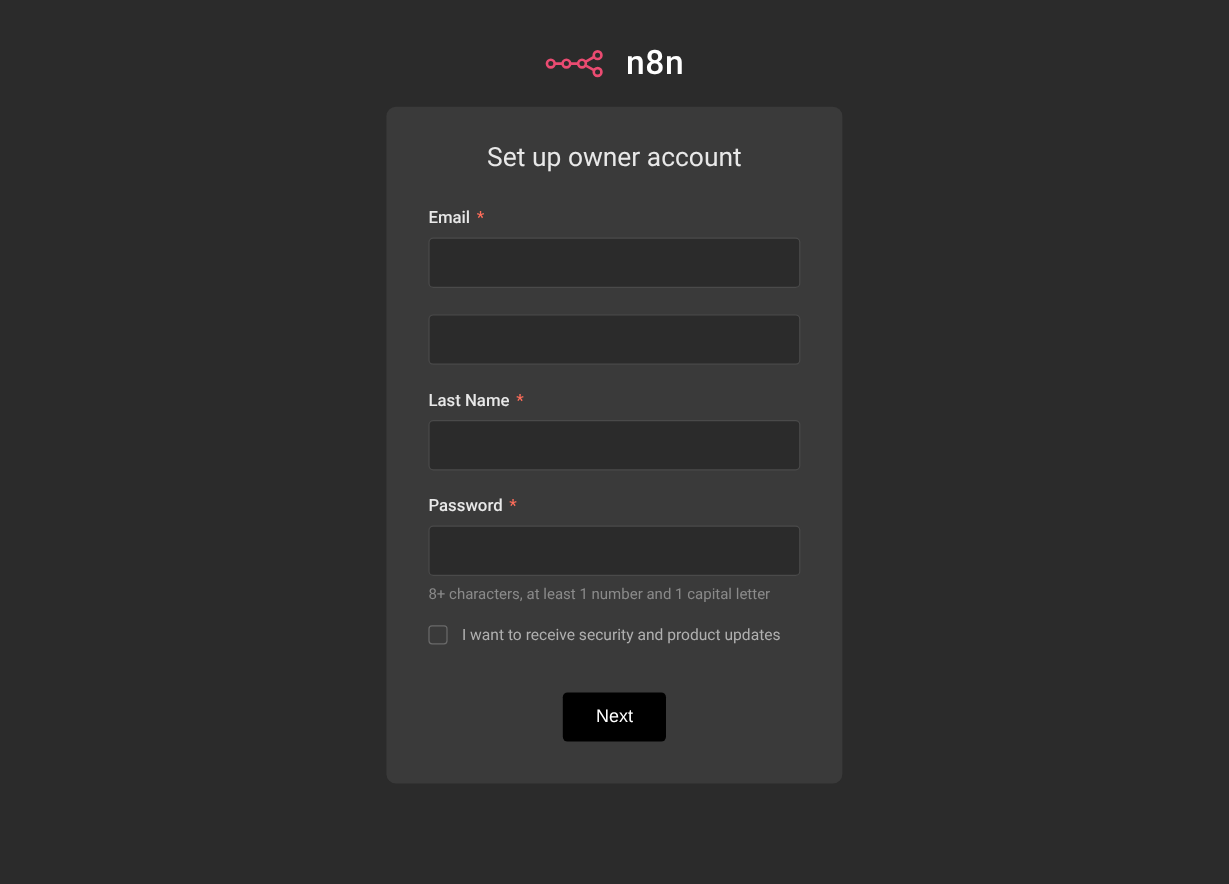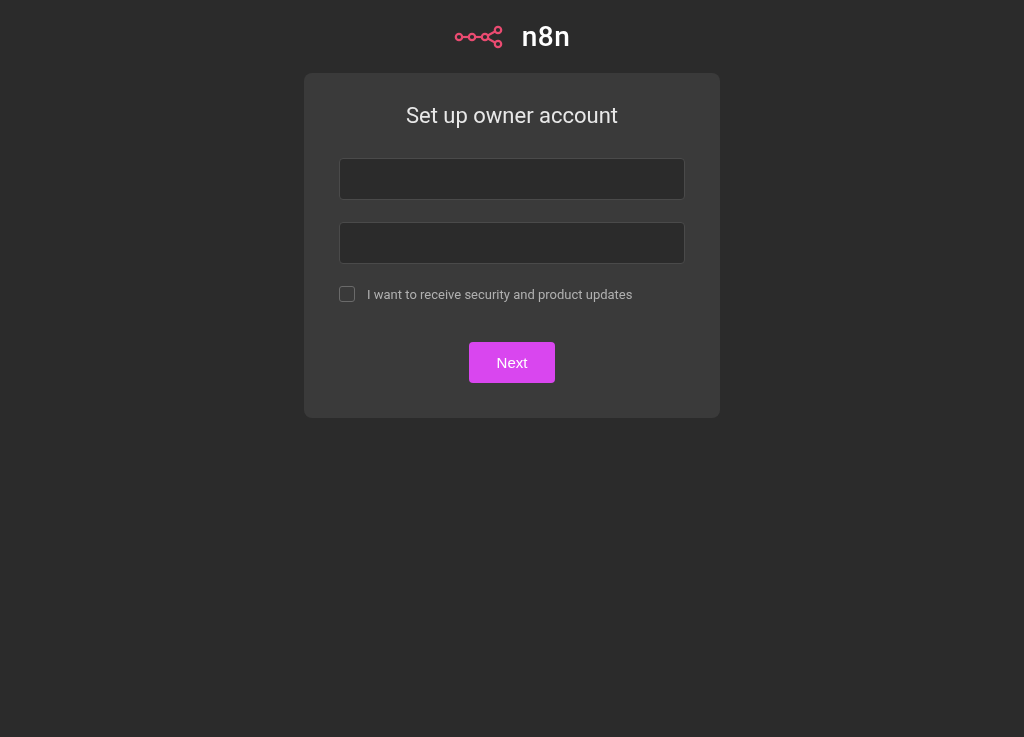--- a/index.html
+++ b/index.html
@@ -13,41 +13,41 @@
       height: 737px;
       background-color: #2b2b2b;
       font-family: -apple-system, BlinkMacSystemFont, "Segoe UI", Roboto, "Helvetica Neue", Arial, sans-serif;
       display: flex;
       flex-direction: column;
       align-items: center;
       overflow: hidden;
     }
     
     .logo-container {
-      margin-top: 20px;
+      margin-top: 36px;
       margin-bottom: 20px;
       display: flex;
       align-items: center;
       gap: 12px;
     }
     
     .logo-icon {
       display: flex;
       align-items: center;
     }
     
     .logo-text {
       color: #ffffff;
       font-size: 28px;
       font-weight: 500;
       letter-spacing: 0.5px;
     }
     
     .card {
-      width: 416px;
+      width: 380px;
       background-color: #3a3a3a;
       border-radius: 8px;
       padding: 30px 35px 35px 35px;
     }
     
     .card-title {
       color: #e8e8e8;
       font-size: 22px;
       font-weight: 400;
       text-align: center;
@@ -113,21 +113,21 @@
       font-size: 13px;
       cursor: pointer;
     }
     
     .button-row {
       display: flex;
       justify-content: center;
     }
     
     .next-button {
-      background-color: #d946ef;
+      background-color: #000000;
       color: #ffffff;
       border: none;
       border-radius: 4px;
       padding: 12px 28px;
       font-size: 15px;
       font-weight: 500;
       cursor: pointer;
     }
   </style>
 </head>
@@ -148,29 +148,48 @@
         <line x1="33.8" y1="13.5" x2="41" y2="17.5"></line>
       </g>
     </svg>
   </span>
   <span class="logo-text">n8n</span>
 </div>
 
 <div class="card">
   <h1 class="card-title">Set up owner account</h1>
 
+  <div class="form-group">
+    <label class="form-label">
+      <span>Email</span>
+      <span class="required-asterisk">*</span>
+    </label>
+    <input type="email" class="form-input" value="" style="">
+  </div>
 
   <div class="form-group">
     <input type="text" class="form-input" value="" style="">
   </div>
 
   <div class="form-group">
+    <label class="form-label">
+      <span>Last Name</span>
+      <span class="required-asterisk">*</span>
+    </label>
     <input type="text" class="form-input" value="" style="">
   </div>
 
+  <div class="form-group" style="margin-bottom: 0;">
+    <label class="form-label">
+      <span>Password</span>
+      <span class="required-asterisk">*</span>
+    </label>
+    <input type="password" class="form-input" value="" style="">
+    <div class="password-hint">8+ characters, at least 1 number and 1 capital letter</div>
+  </div>
 
   <div class="checkbox-row">
     <input type="checkbox" class="checkbox" style="">
     <label class="checkbox-label">I want to receive security and product updates</label>
   </div>
 
   <div class="button-row">
     <button class="next-button">Next</button>
   </div>
 </div>

